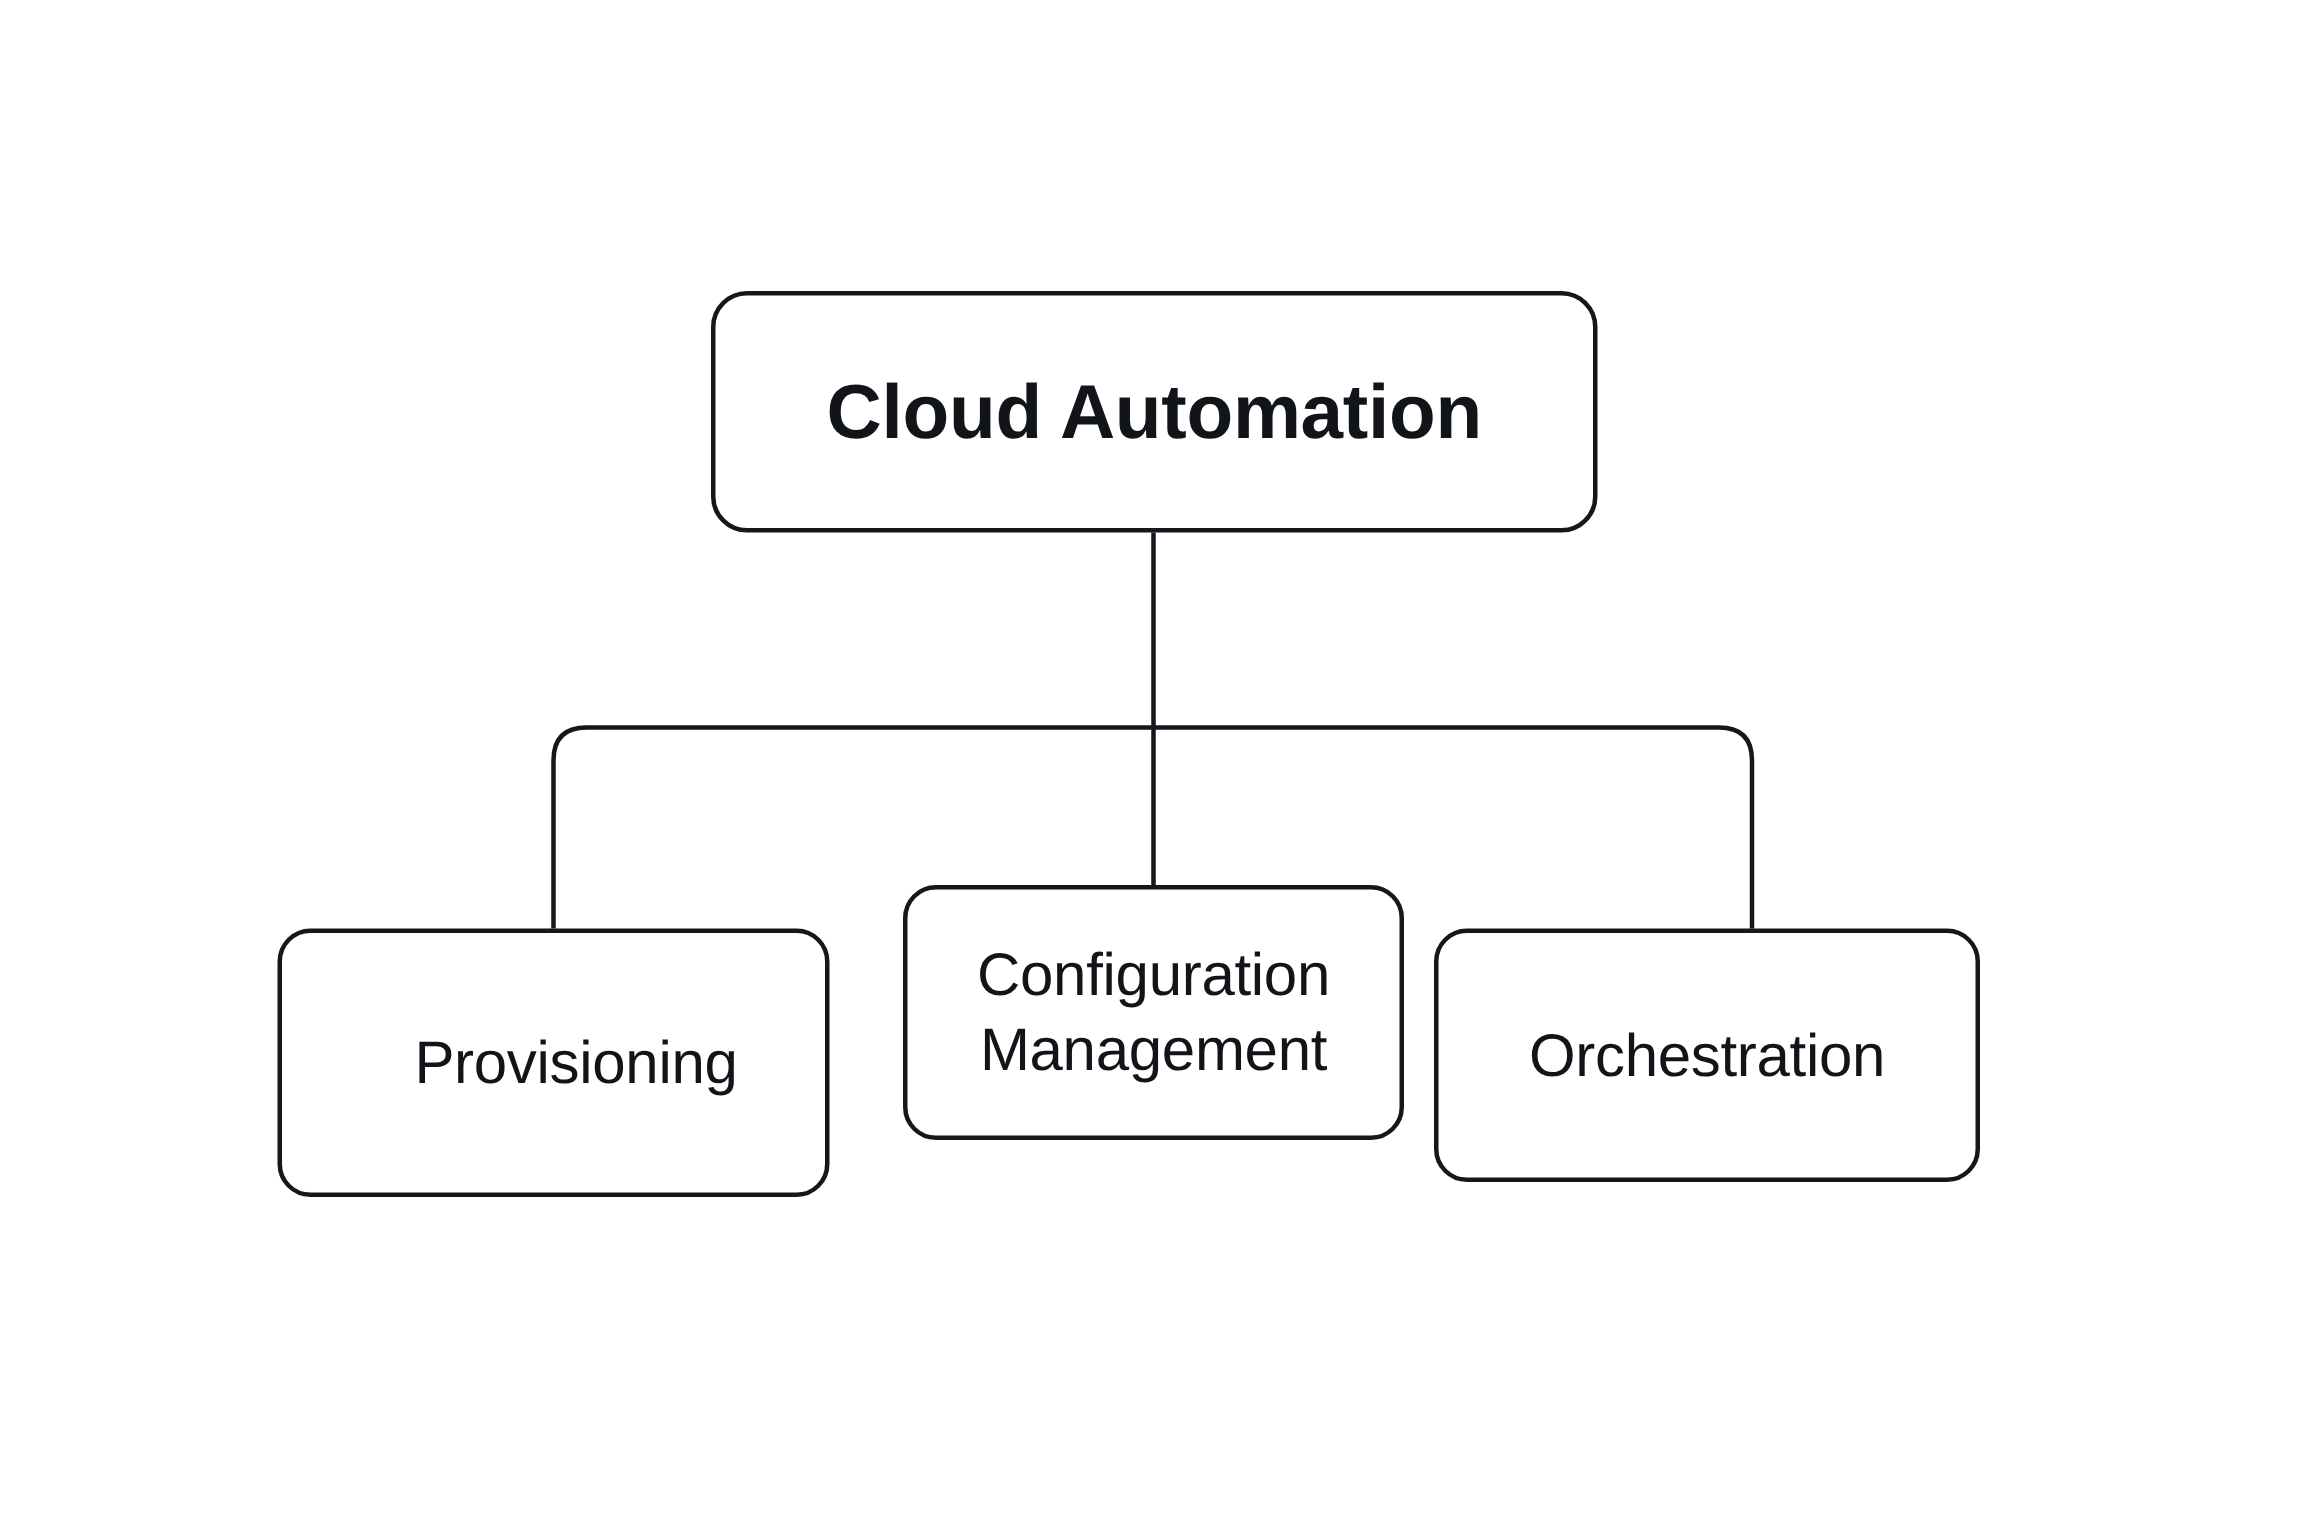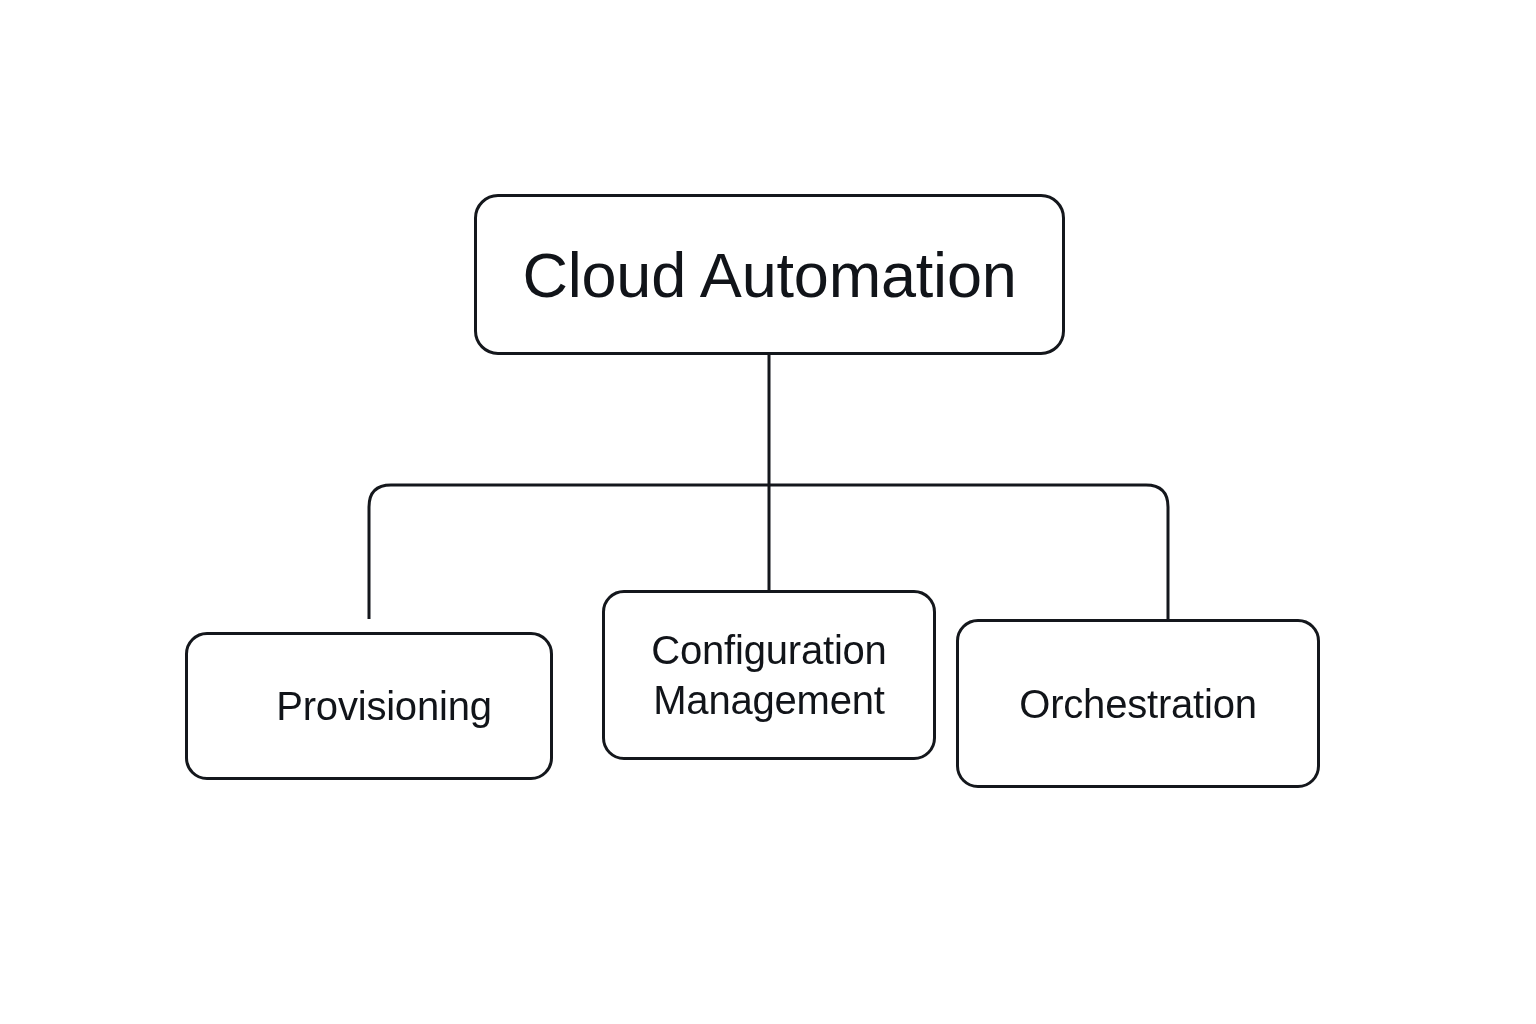--- a/index.html
+++ b/index.html
@@ -47,31 +47,31 @@
   }
   
   #node-root {
     left: 474px;
     top: 194px;
     width: 591px;
     height: 161px;
     border-radius: 24px;
   }
   #node-root .node-label {
-    font-size: 63px;
-    font-weight: 400;
+    font-size: 51px;
+    font-weight: 700;
     line-height: 58px;
     text-align: center;
   }
   
   #node-provisioning {
     left: 185px;
-    top: 632px;
+    top: 619px;
     width: 368px;
-    height: 148px;
+    height: 179px;
     padding-left: 30px;
   }
   #node-configuration-management {
     left: 602px;
     top: 590px;
     width: 334px;
     height: 170px;
   }
   #node-orchestration {
     left: 956px;

